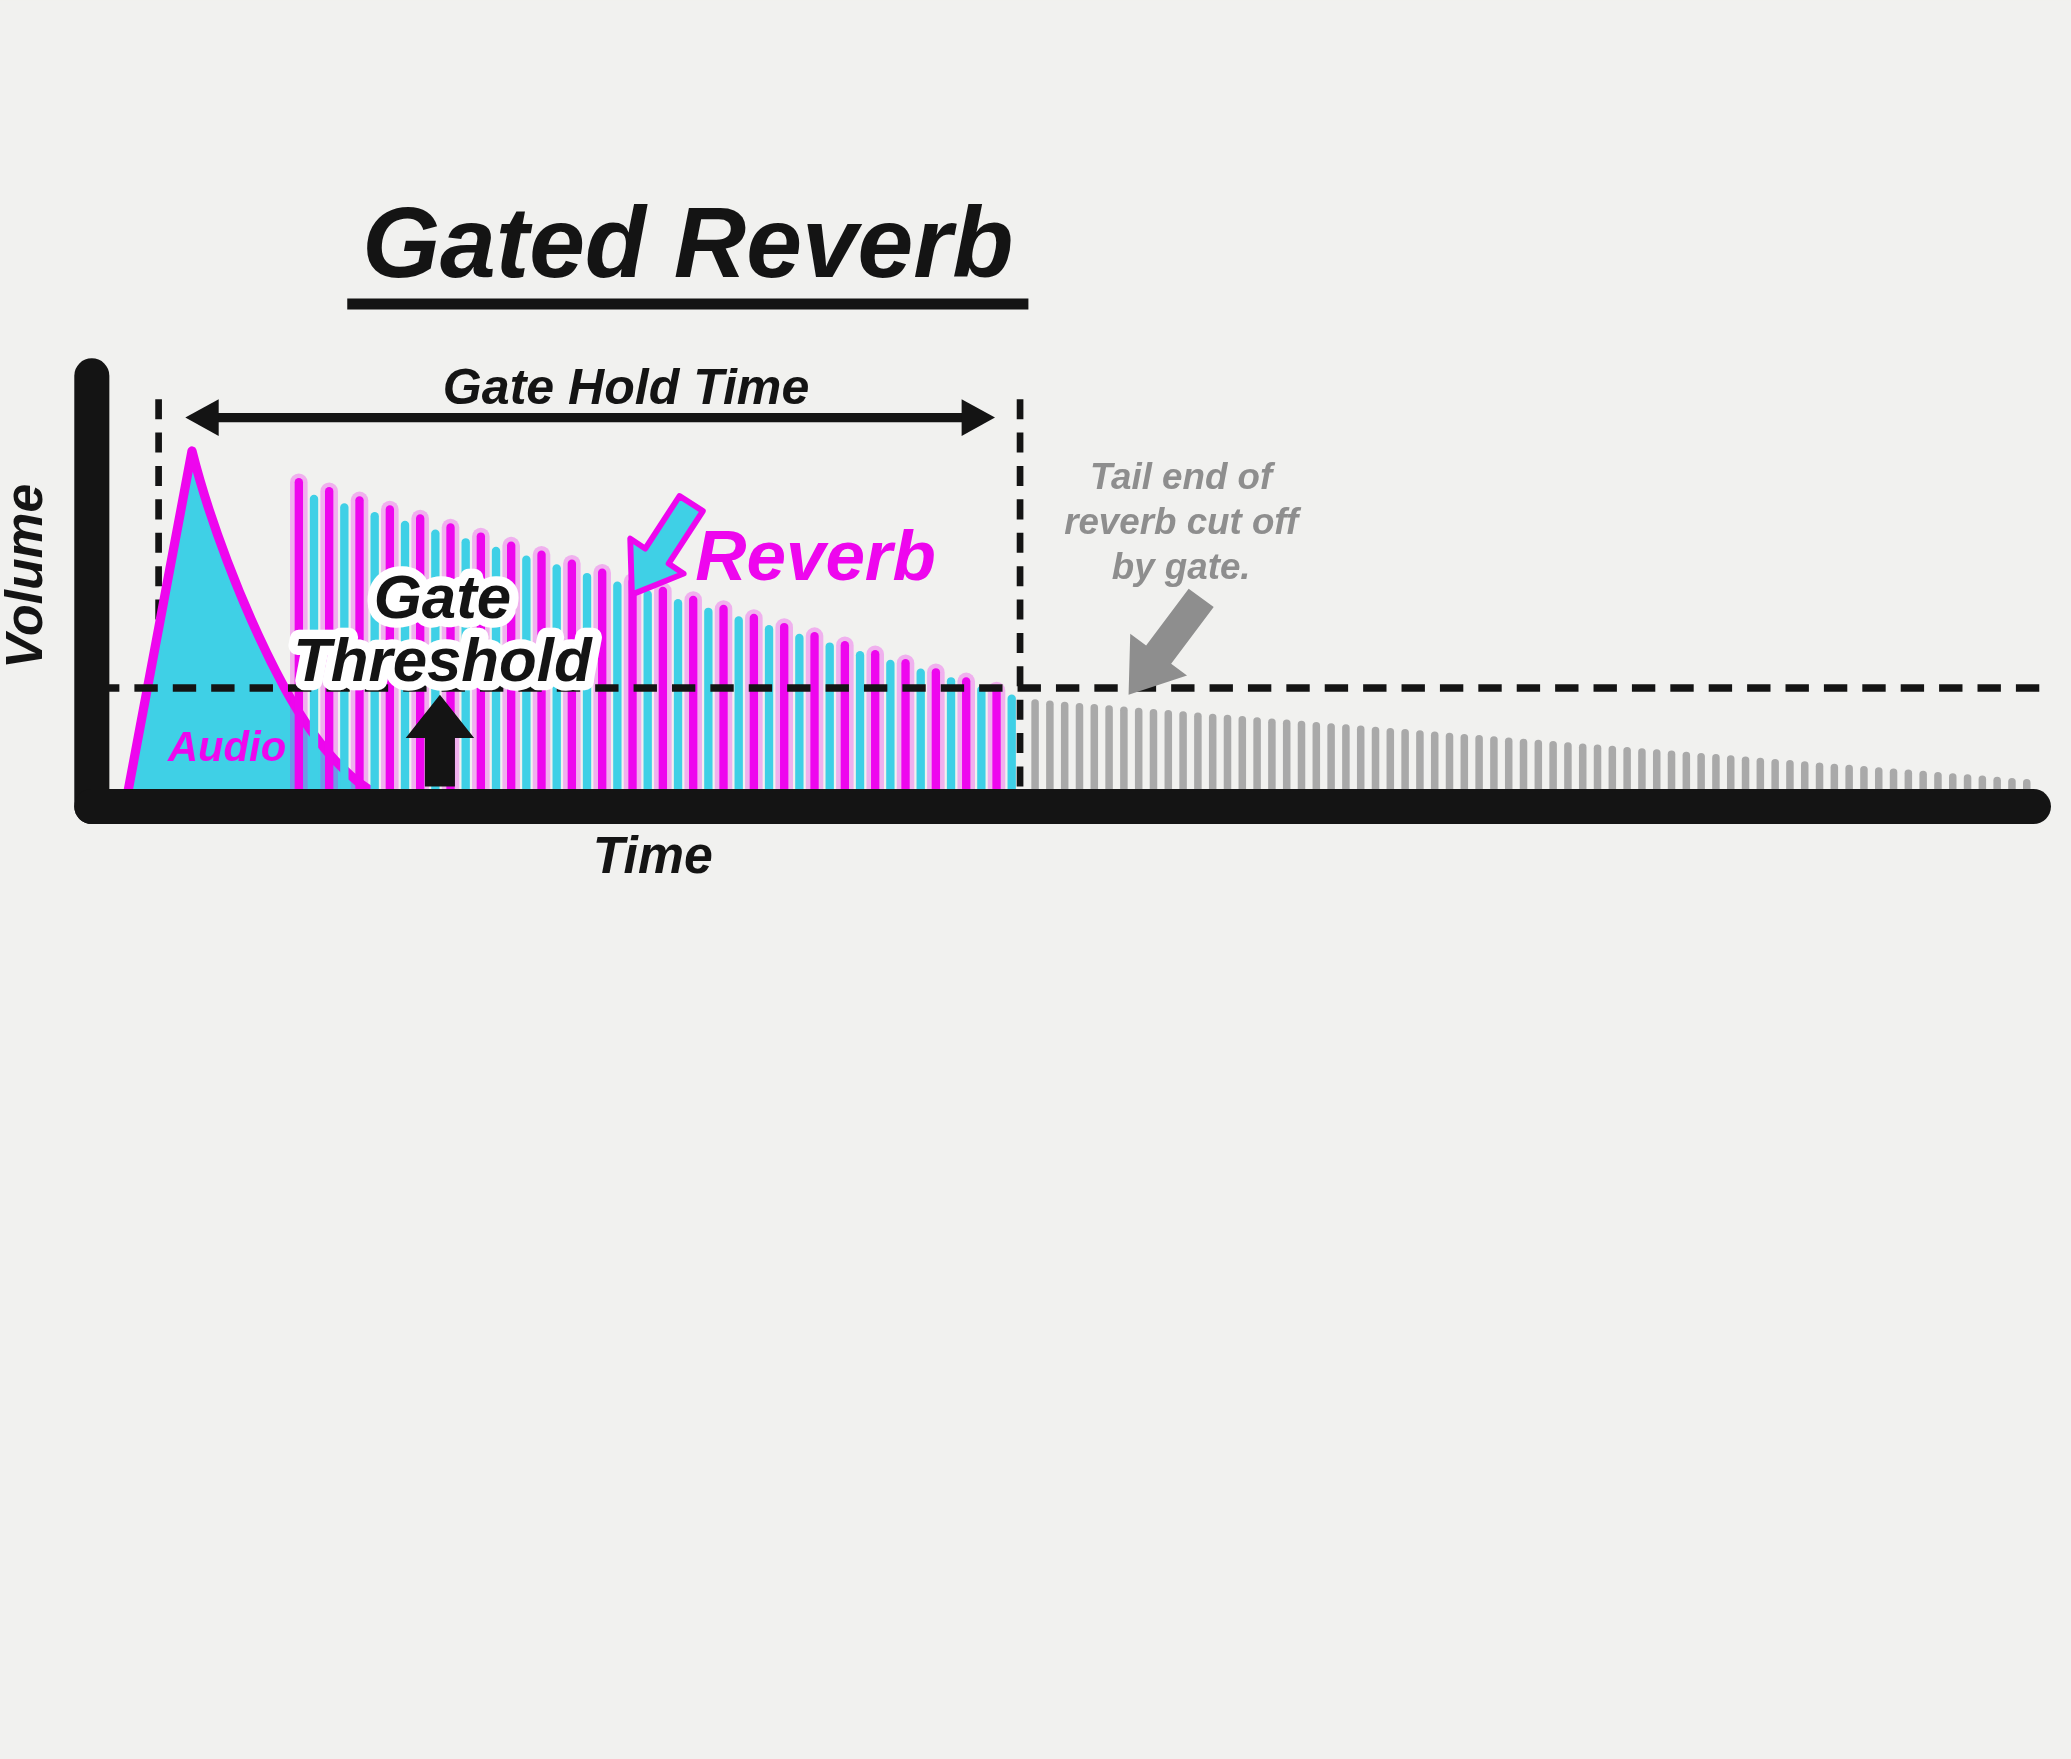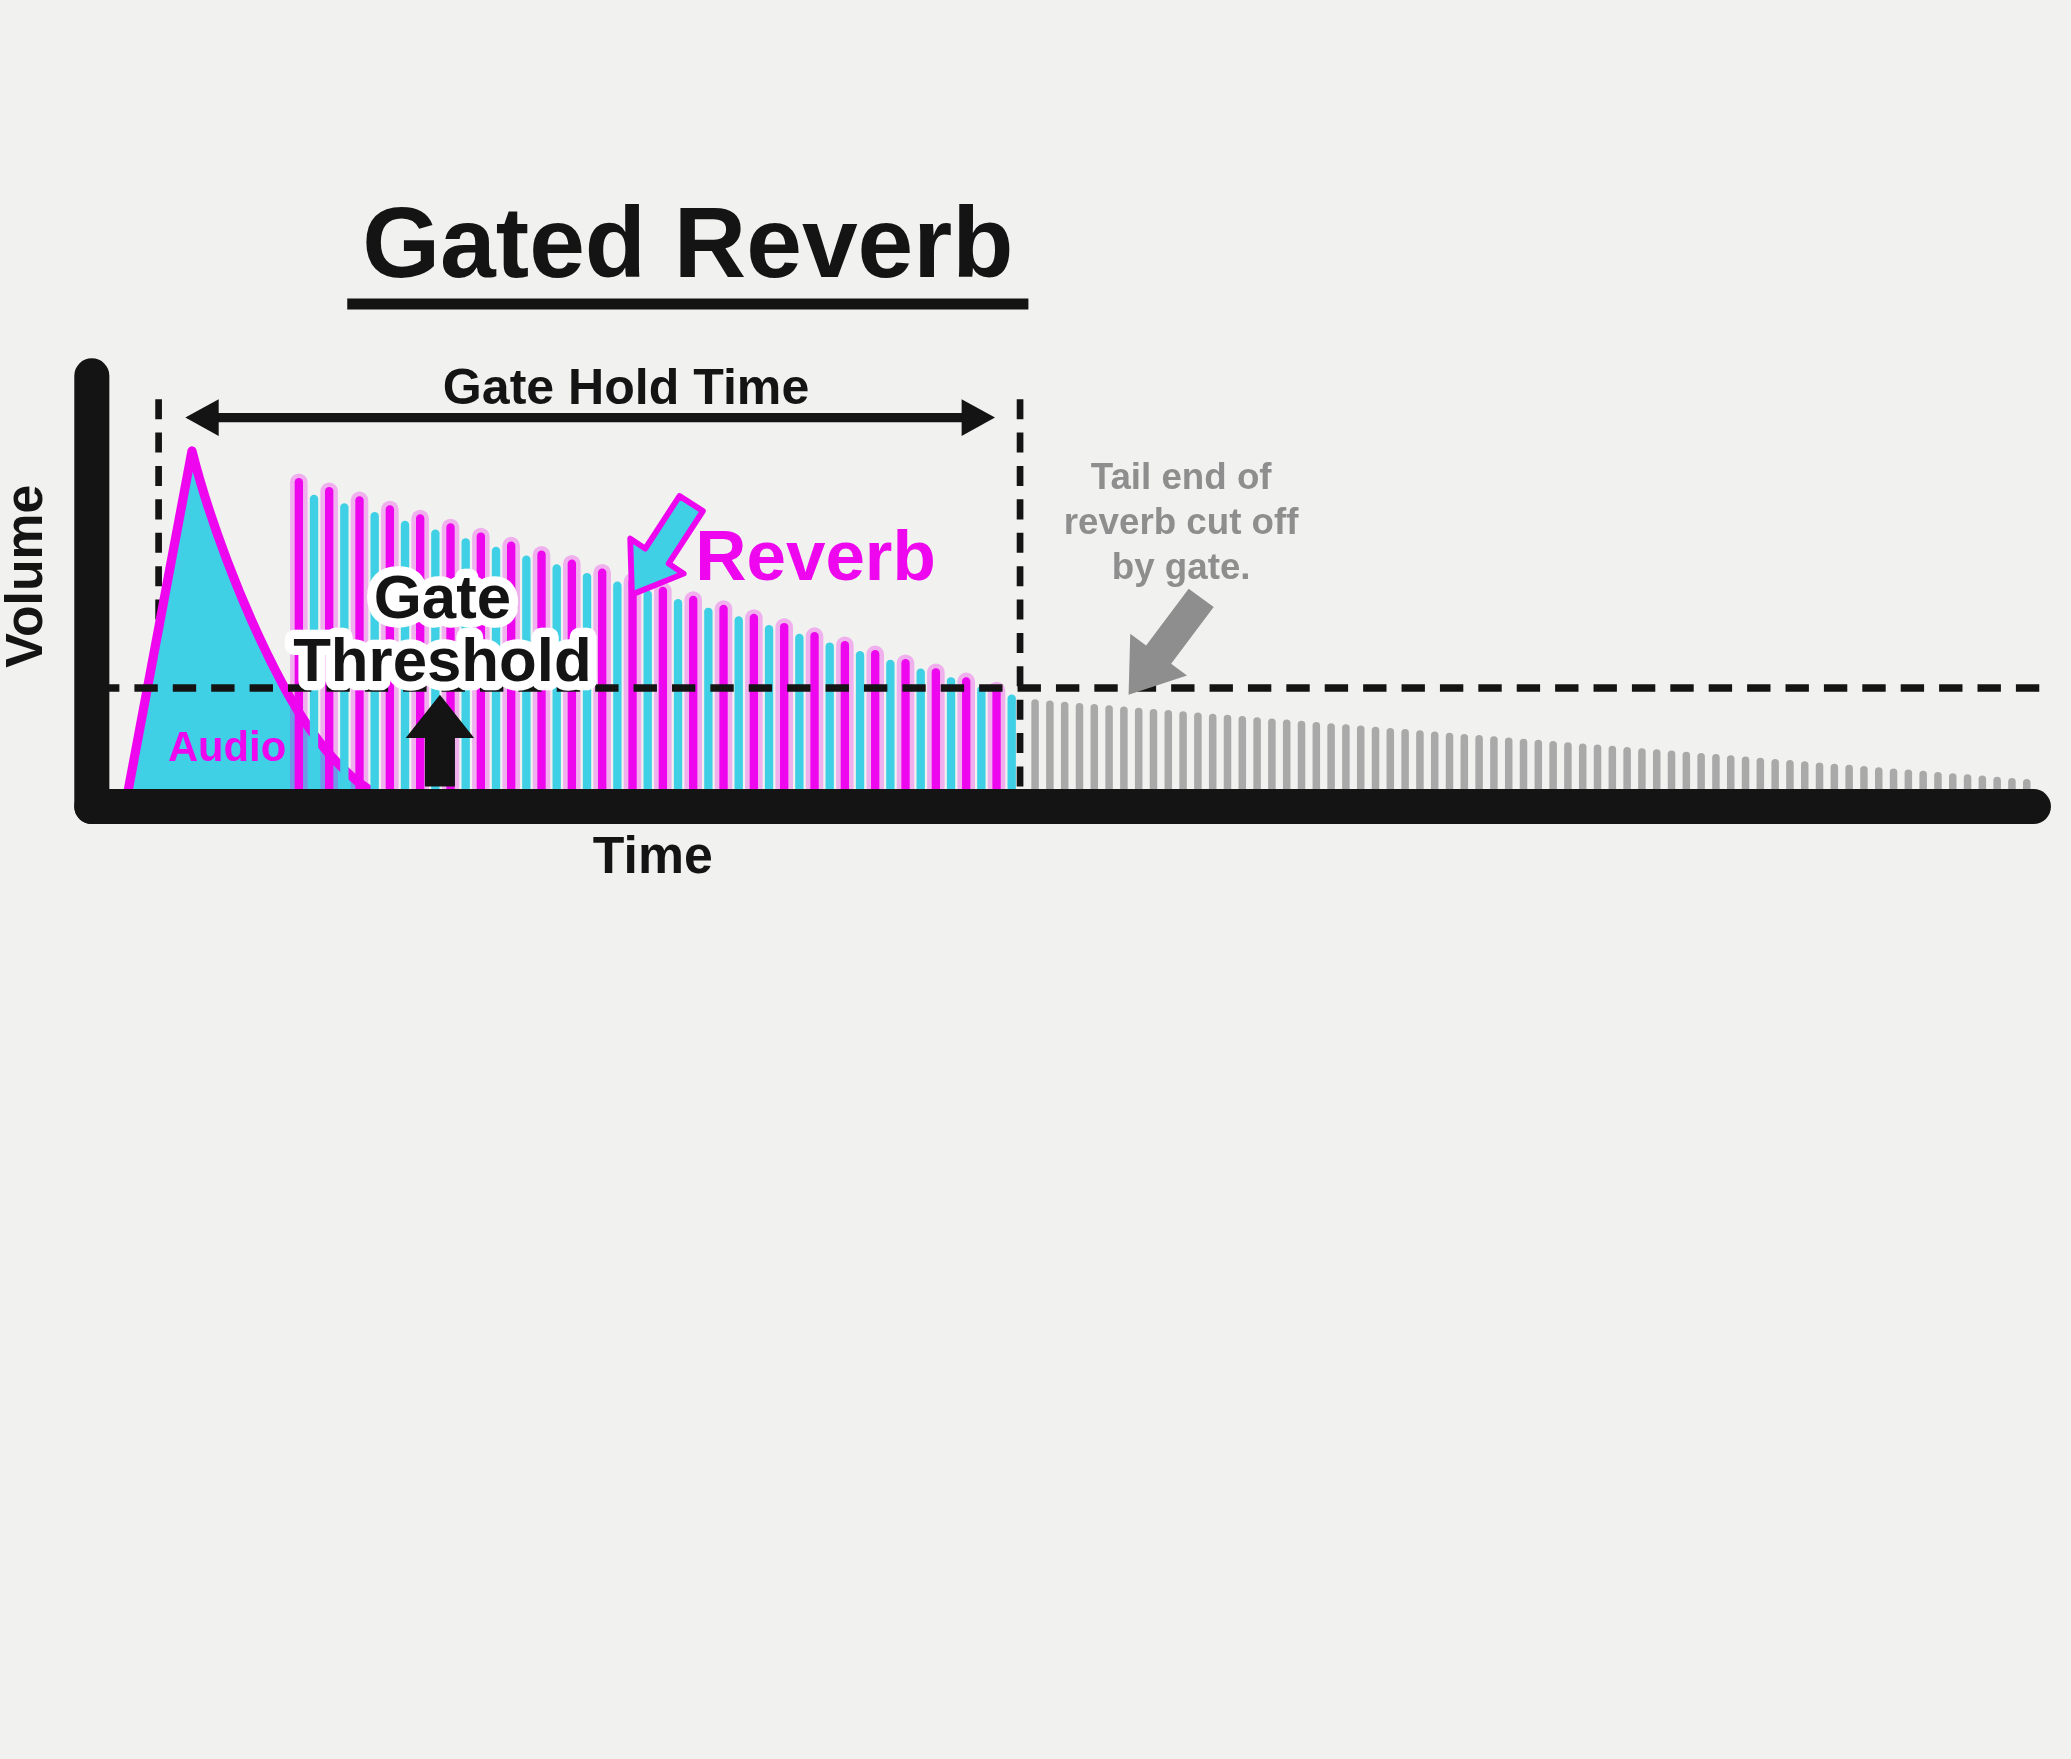--- a/index.html
+++ b/index.html
@@ -1,16 +1,16 @@
 <!DOCTYPE html>
 <html style="--background: #f1f1ef; --ink: #141414; --magenta: #ee06ee; --cyan: #3fd0e6; --gray-text: #8e8e8e; --gray-bar: #a9a9a9;font-size:13.4px"><head>
 <meta charset="utf-8">
 <style>
   html,body{margin:0;padding:0;background:var(--background,#f1f1ef);}
-  .stage{width:2071px;height:1576px;position:relative;}
+  .stage{width:2071px;height:1576px;position:relative;font-style:italic;}
   svg{display:block;}
   svg text{font-family:"Liberation Sans","DejaVu Sans",sans-serif;font-weight:700;}
   .ink-f{fill:var(--ink);}
   .ink-s{stroke:var(--ink);}
   .mag-f{fill:var(--magenta);}
   .mag-s{stroke:var(--magenta);}
   .cyan-f{fill:var(--cyan);}
   .graytext-f{fill:var(--gray-text);}
   .halo{stroke:#ffffff;stroke-width:22px;paint-order:stroke;stroke-linejoin:round;}
   .nofill{fill:none;}

